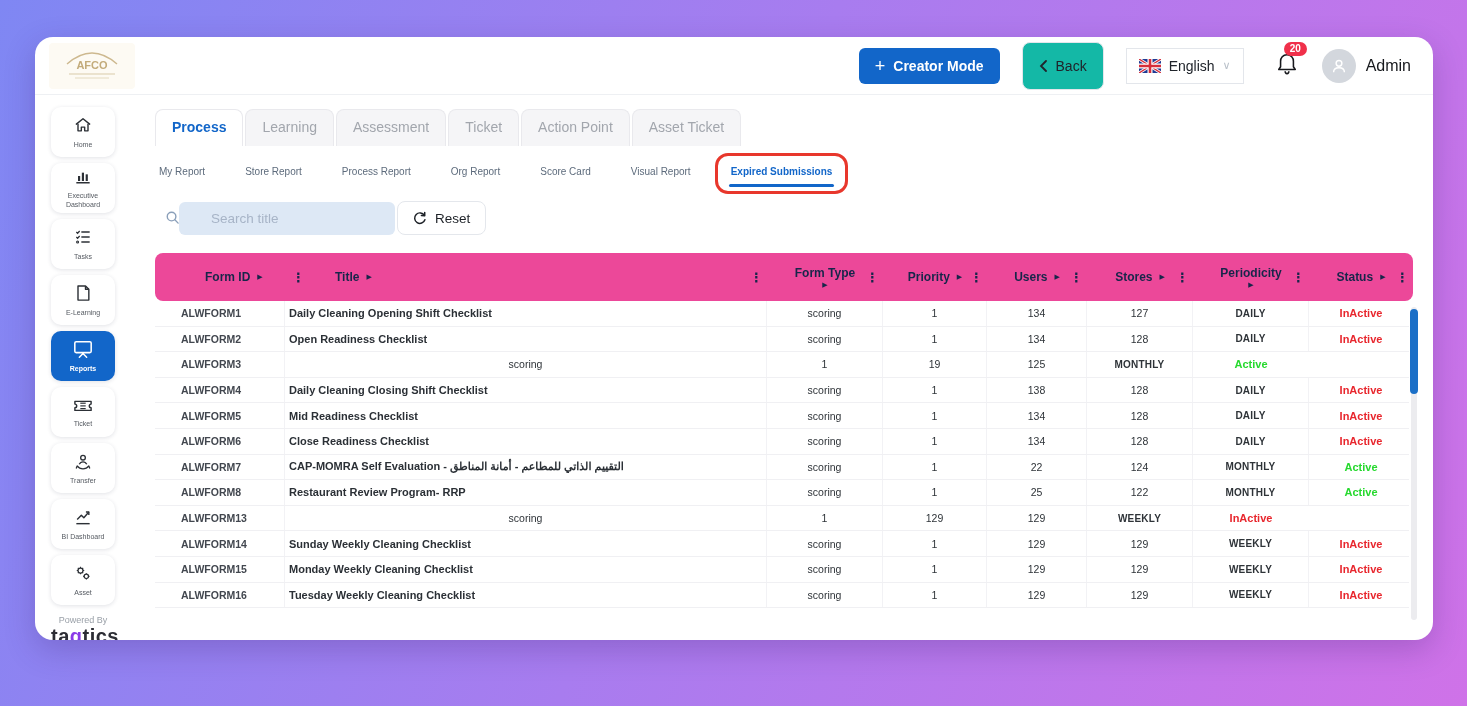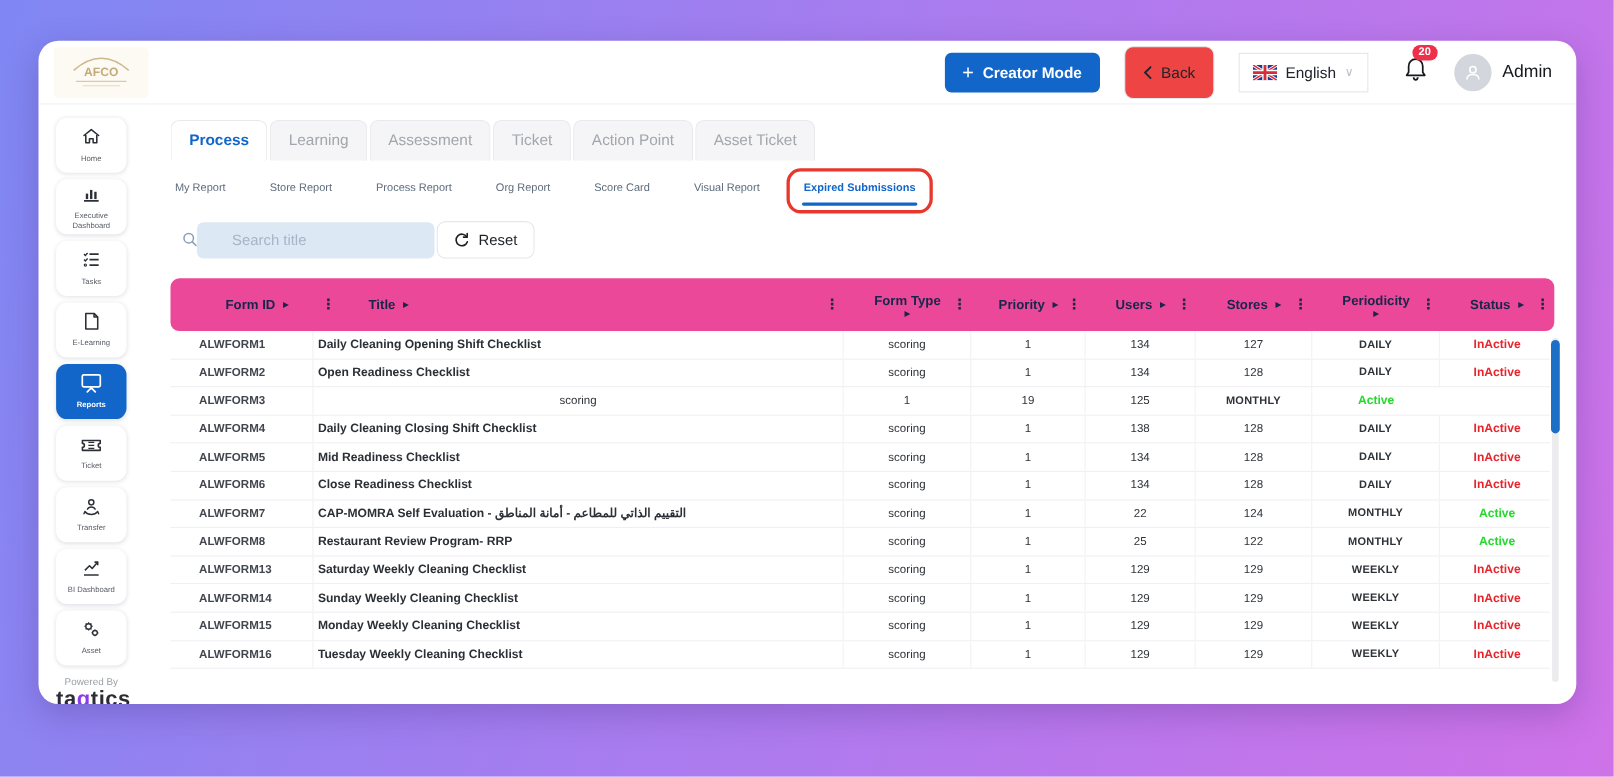--- a/index.html
+++ b/index.html
@@ -12,21 +12,21 @@
   
   .topbar { height:58px; display:flex; align-items:center; padding:0 22px 0 14px;
             border-bottom:1px solid #eef0f3; }
   .logo { width:86px; height:46px; background:#fdfaf3; border-radius:4px; display:flex;
           flex-direction:column; align-items:center; justify-content:center; }
   .logo svg { display:block; }
   .topbar .spacer { flex:1; }
   .btn-primary { background:#1266c9; color:#fff; border:none; border-radius:6px; height:36px;
                  padding:0 16px; font-size:14px; font-weight:600; display:flex; align-items:center; gap:8px; cursor:pointer;
                  font-family:"Liberation Sans",sans-serif; }
-  .btn-plain { background:#ef4444; border:1px solid #e3e6eb; border-radius:8px; height:48px; padding:0 16px;
+  .btn-plain { background:#14b8a6; border:1px solid #e3e6eb; border-radius:8px; height:48px; padding:0 16px;
                font-size:14px; color:#20242b; display:flex; align-items:center; gap:9px; cursor:pointer;
                font-family:"Liberation Sans",sans-serif; }
   .lang { background:#fff; border:1px solid #e3e6eb; border-radius:0; height:36px; padding:0 12px;
           display:flex; align-items:center; gap:8px; font-size:14px; color:#20242b; cursor:pointer; }
   .lang .chev { color:#b9c0c9; font-size:11px; }
   .bell-wrap { position:relative; margin:0 10px; cursor:pointer; }
   .badge { position:absolute; top:-10px; left:8px; background:#f0304a; color:#fff; font-size:10px; font-weight:700;
            border-radius:9px; padding:2px 6px; line-height:1; }
   .avatar { width:34px; height:34px; border-radius:50%; background:#d3d7dd; display:flex; align-items:center; justify-content:center; }
   .admin-name { font-size:16px; color:#16181c; margin-left:10px; font-weight:500; }
@@ -408,21 +408,20 @@
               <div class="td left title">Restaurant Review Program- RRP</div>
               <div class="td">scoring</div>
               <div class="td">1</div>
               <div class="td">25</div>
               <div class="td">122</div>
               <div class="td period">MONTHLY</div>
               <div class="td status green">Active</div>
             </div>
             <div class="trow">
               <div class="td left fid">ALWFORM13</div>
-              <div class="td left title">Saturday Weekly Cleaning Checklist</div>
               <div class="td">scoring</div>
               <div class="td">1</div>
               <div class="td">129</div>
               <div class="td">129</div>
               <div class="td period">WEEKLY</div>
               <div class="td status red">InActive</div>
             </div>
             <div class="trow">
               <div class="td left fid">ALWFORM14</div>
               <div class="td left title">Sunday Weekly Cleaning Checklist</div>

